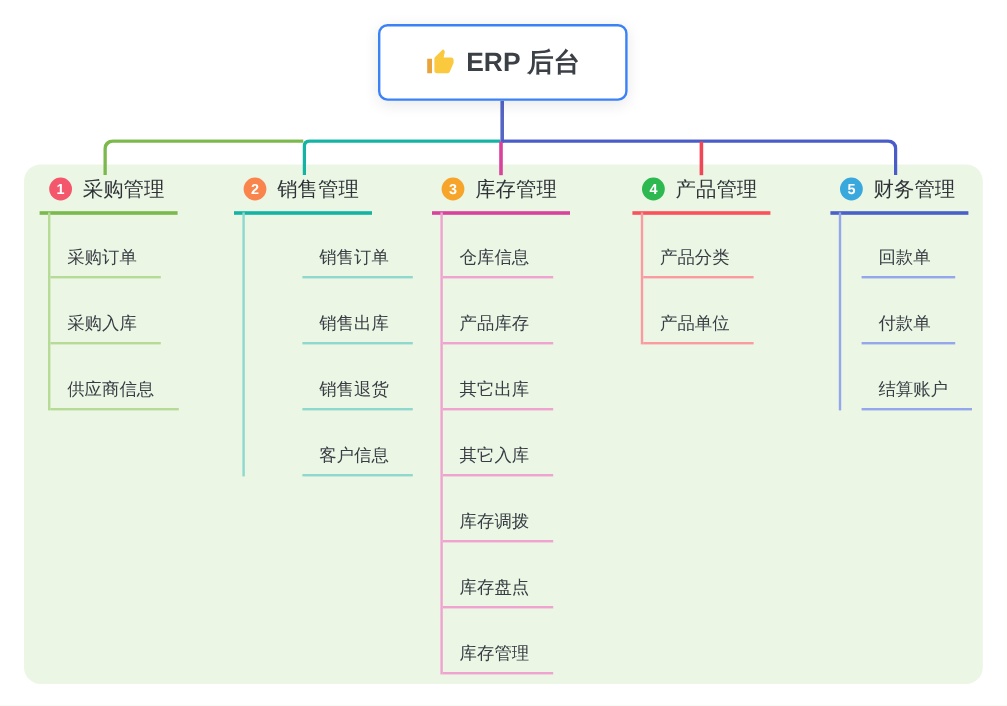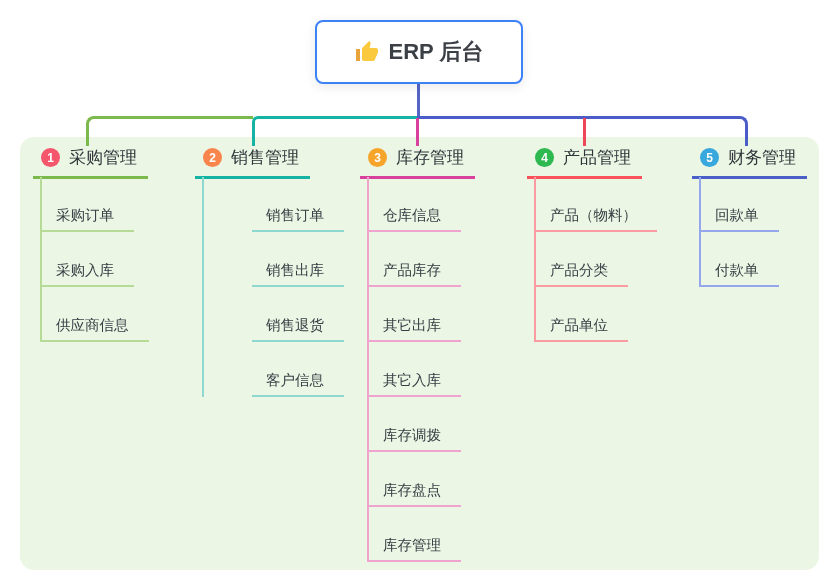--- a/index.html
+++ b/index.html
@@ -42,21 +42,21 @@
     font-size:17px;color:#2f3338;white-space:nowrap;z-index:2;
   }
   .badge{
     width:19px;height:19px;border-radius:50%;flex:none;
     display:flex;align-items:center;justify-content:center;
     color:#fff;font-size:12px;font-weight:bold;
   }
   .bh-1{left:33px;} .bh-2{left:195px;} .bh-3{left:360px;} .bh-4{left:527px;} .bh-5{left:692px;}
   
   .bcol{position:absolute;top:177px;border-left:2px solid;z-index:2;}
-  .bc-1{left:40px;} .bc-2{left:202px;padding-left:48px;} .bc-3{left:367px;} .bc-4{left:534px;} .bc-5{left:699px;}
+  .bc-1{left:40px;} .bc-2{left:202px;padding-left:48px;} .bc-3{left:367px;} .bc-4{left:534px;} .bc-5{left:699px;padding-left:17px;}
   .sub-item{height:55px;display:flex;align-items:flex-end;}
   .chip{
     border-bottom:2px solid;padding:0 20px 6px 14px;
     font-size:14.5px;color:#383c43;white-space:nowrap;line-height:1.25;
   }
 </style>
 </head>
 <body>
 
 <div class="panel" style="background: rgb(235, 246, 229);"></div>
@@ -140,34 +140,34 @@
       <span class="chip" style="border-color: rgb(239, 163, 207);">库存管理</span>
     </div>
 </div>
 
 <div class="bhead bh-4" style="border-color: rgb(249, 82, 91);">
   <span class="badge" style="background: rgb(45, 184, 80);">4</span>
   <span>产品管理</span>
 </div>
 <div class="bcol bc-4" style="border-color: rgb(249, 155, 161);">
   <div class="sub-item">
-      <span class="chip" style="border-color: rgb(249, 155, 161);">产品（物料）</span>
-    </div>
-  <div class="sub-item">
       <span class="chip" style="border-color: rgb(249, 155, 161); margin-top: 39px;">产品分类</span>
     </div>
   <div class="sub-item">
       <span class="chip" style="border-color: rgb(249, 155, 161);">产品单位</span>
     </div>
 </div>
 
 <div class="bhead bh-5" style="border-color: rgb(74, 95, 200);">
   <span class="badge" style="background: rgb(56, 168, 221);">5</span>
   <span>财务管理</span>
 </div>
 <div class="bcol bc-5" style="border-color: rgb(148, 166, 236);">
   <div class="sub-item">
       <span class="chip" style="border-color: rgb(148, 166, 236);">回款单</span>
     </div>
   <div class="sub-item">
       <span class="chip" style="border-color: rgb(148, 166, 236);">付款单</span>
     </div>
+  <div class="sub-item">
+      <span class="chip" style="border-color: rgb(148, 166, 236);">结算账户</span>
+    </div>
 </div>
 
 </body></html>

